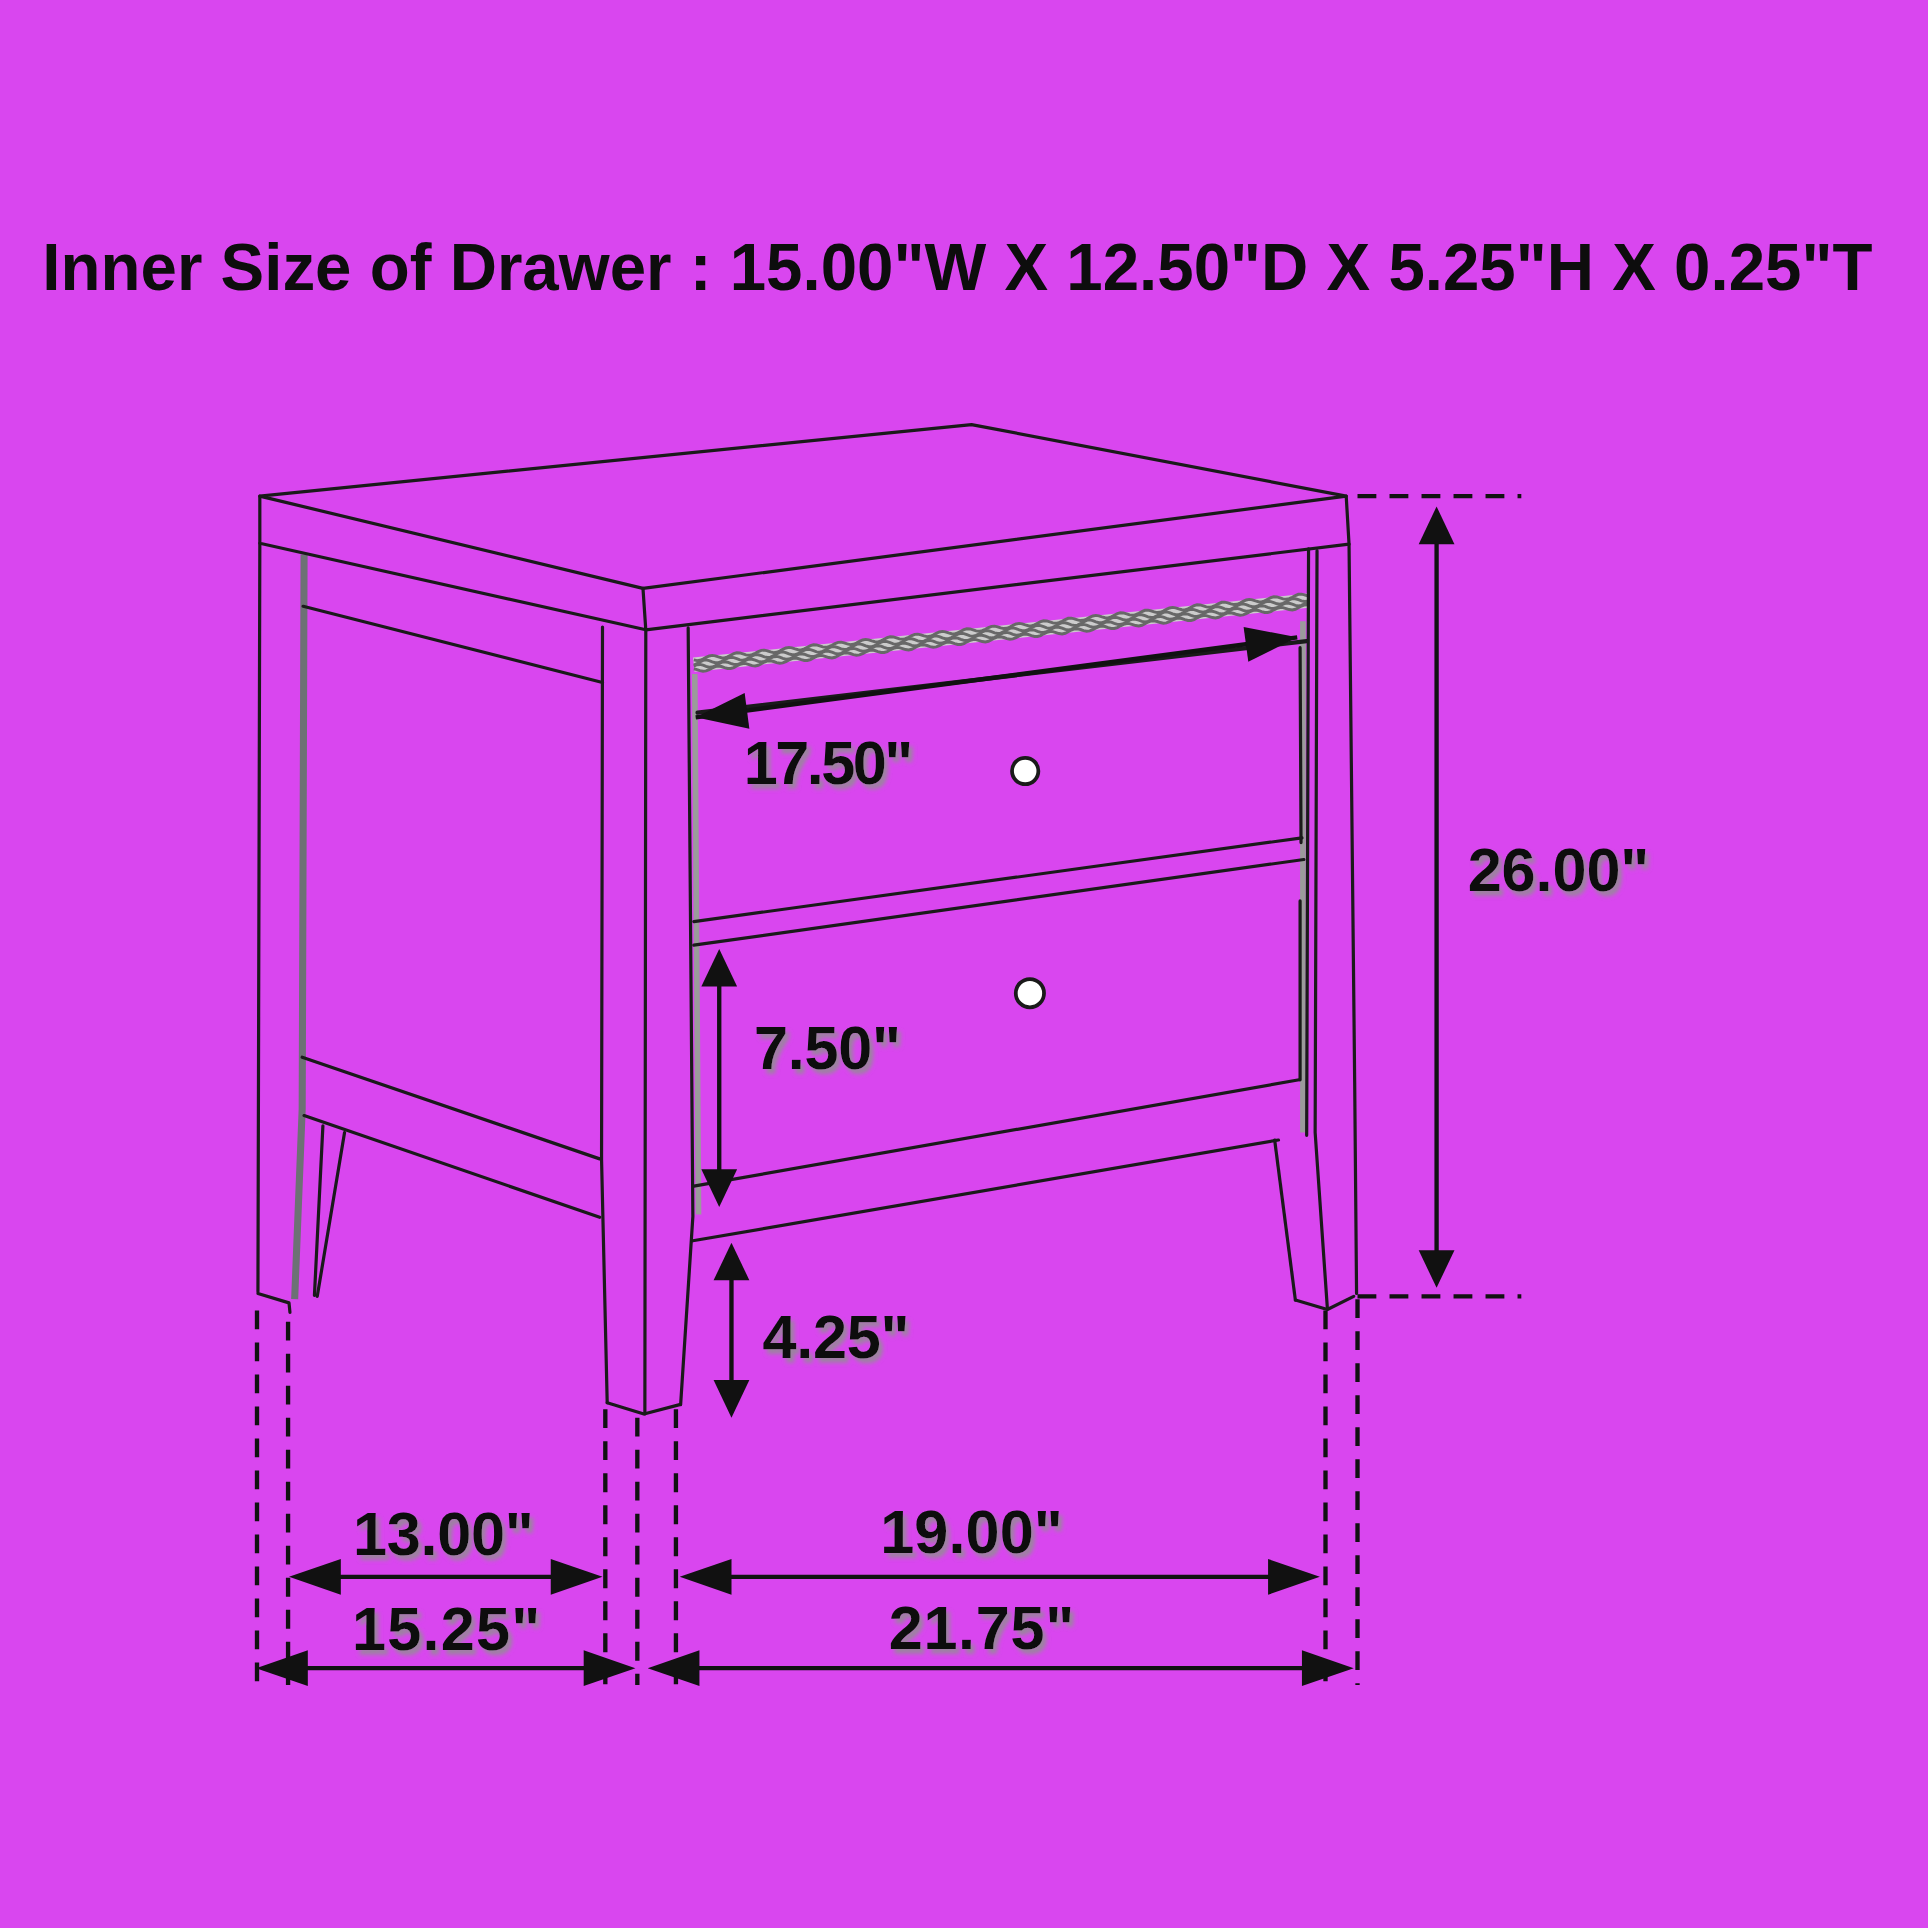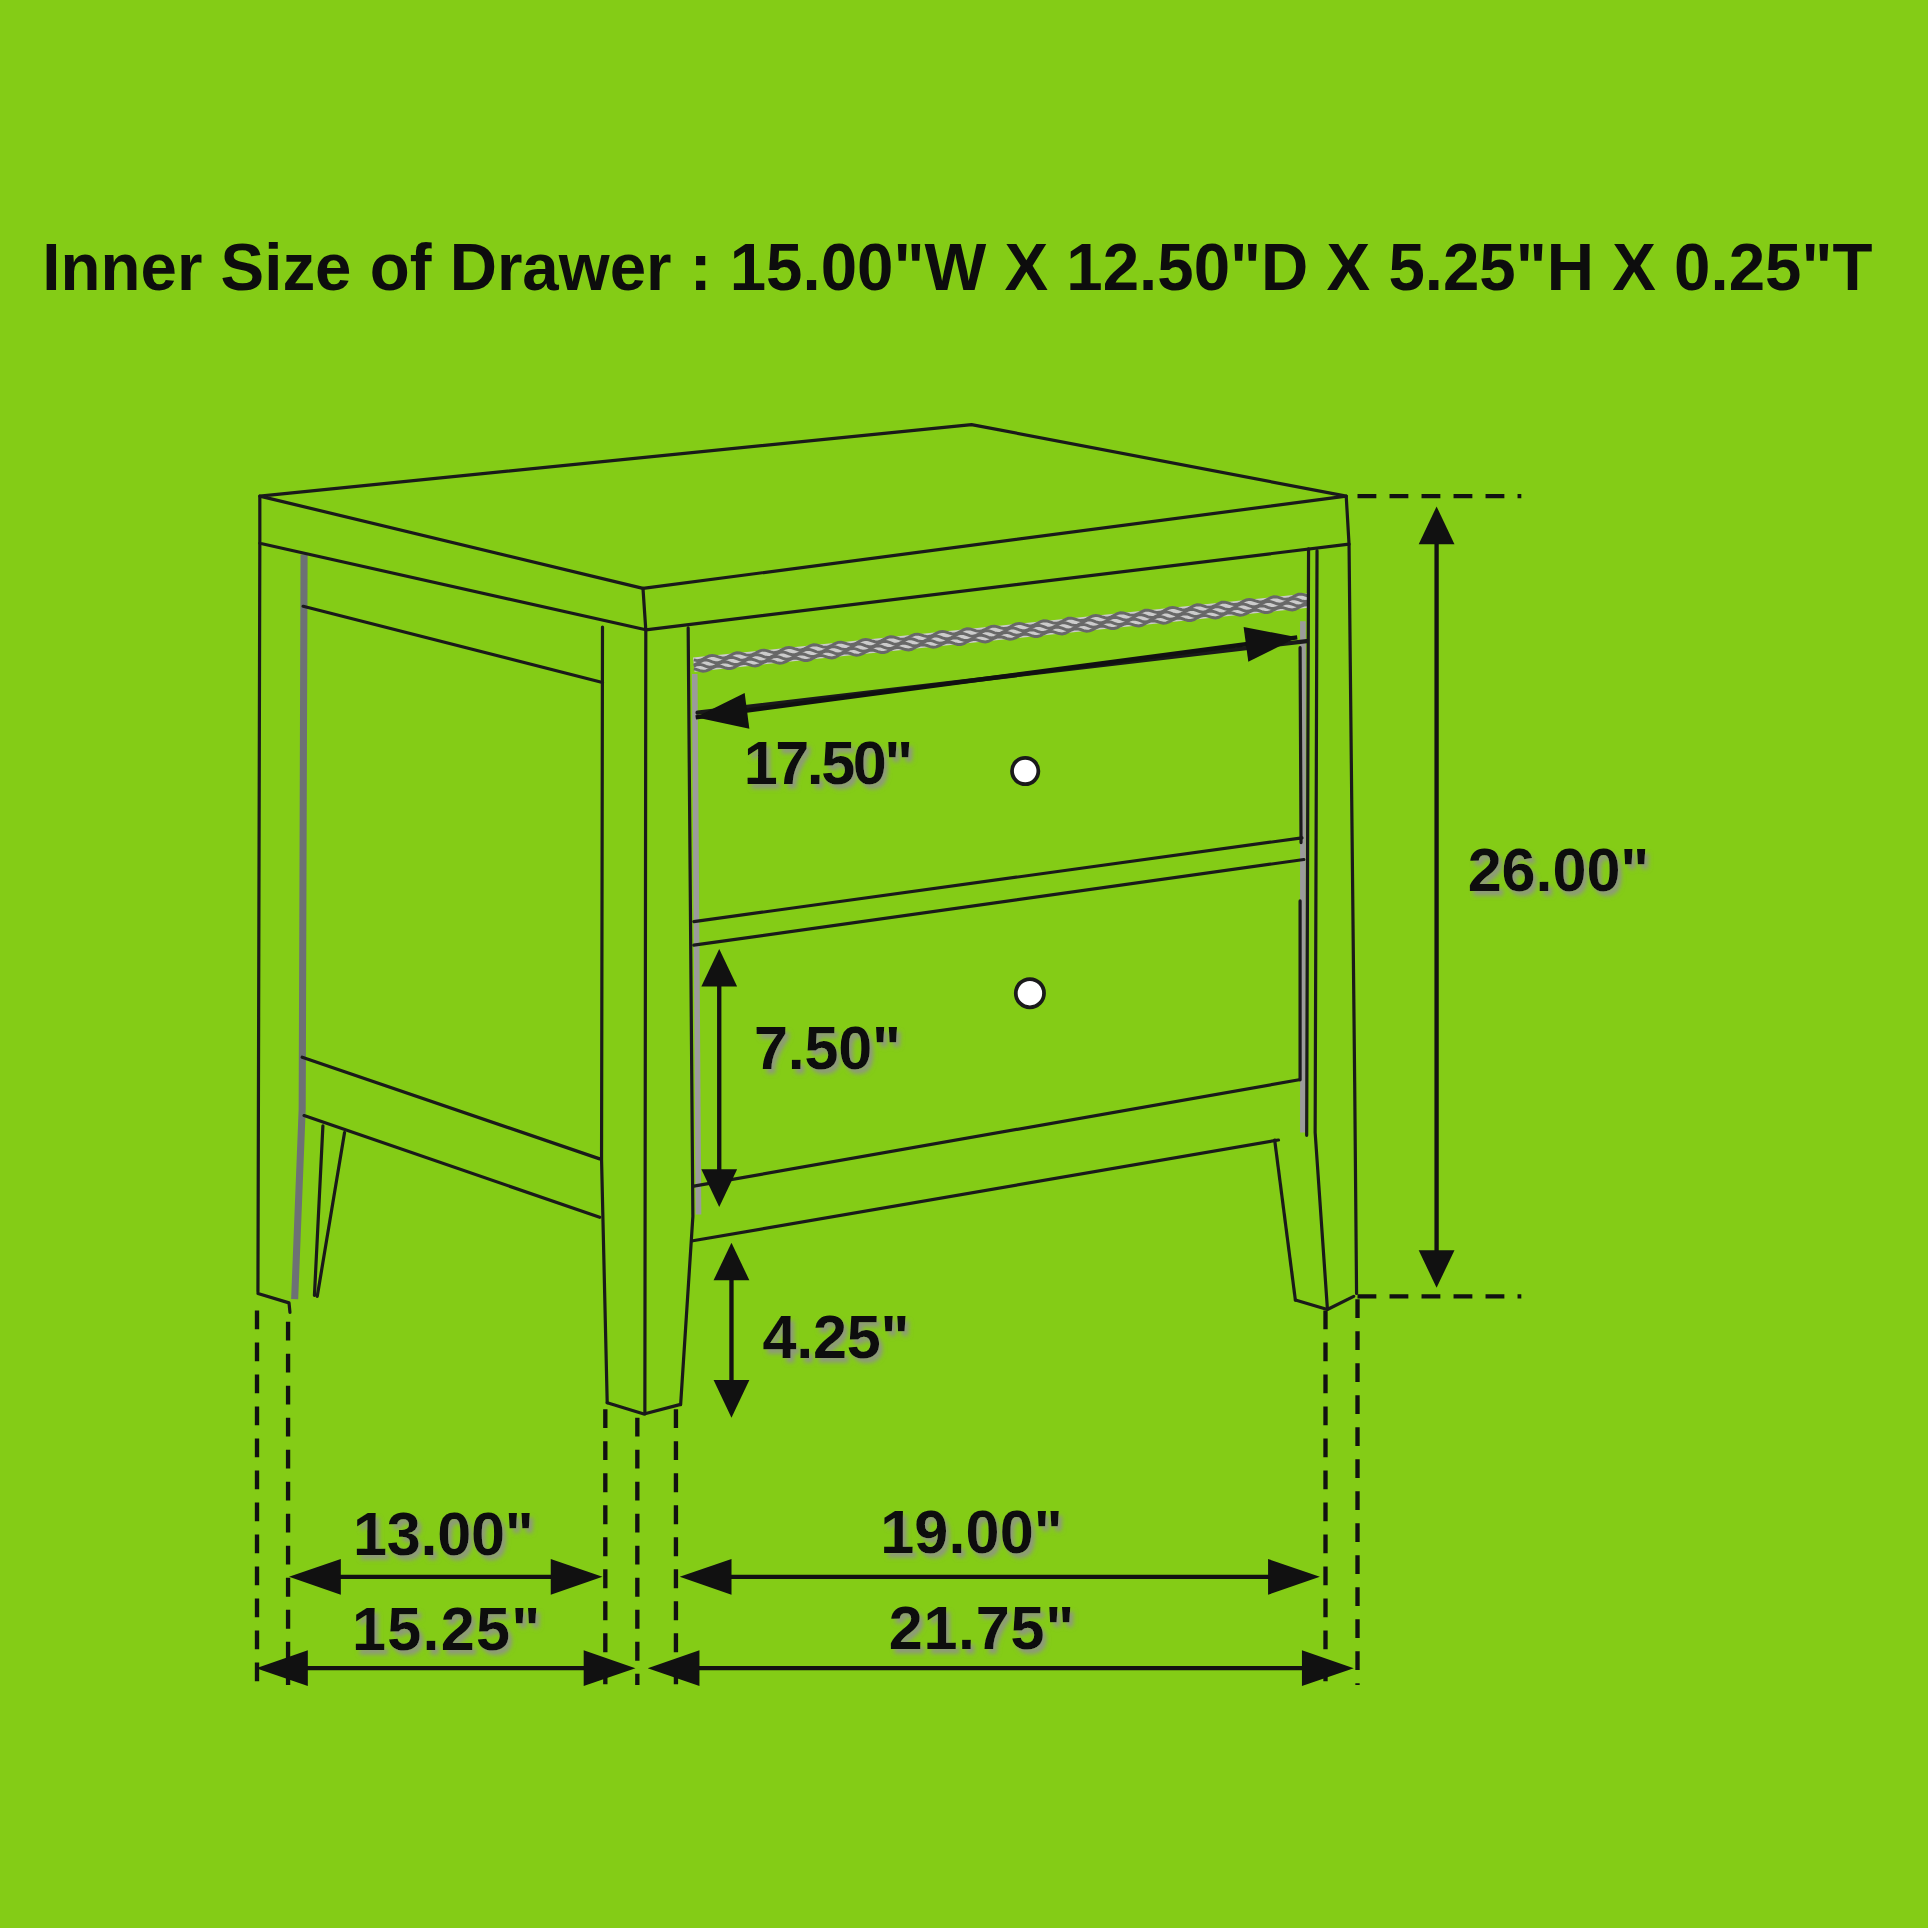--- a/index.html
+++ b/index.html
@@ -1,16 +1,16 @@
 <!DOCTYPE html>
 <html style="font-size:15px"><head>
 <meta charset="utf-8">
 <style>
 html,body{margin:0;padding:0;background:#fff;}
-#page{position:relative;width:1928px;height:1928px;background:#84cc16;overflow:hidden;}
+#page{position:relative;width:1928px;height:1928px;background:#d946ef;overflow:hidden;}
 svg{position:absolute;top:0;left:0;}
 text{font-family:"Liberation Sans",sans-serif;font-weight:bold;fill:#0d0d0d;}
 </style>
 </head>
 <body>
 <div id="page">
 <svg width="1928" height="1928" viewBox="0 0 2048 2048">
 <defs>
 <filter id="sh" x="-30%" y="-30%" width="160%" height="160%">
 <feDropShadow dx="4" dy="5" stdDeviation="2.2" flood-color="#909090" flood-opacity="0.85"></feDropShadow>

